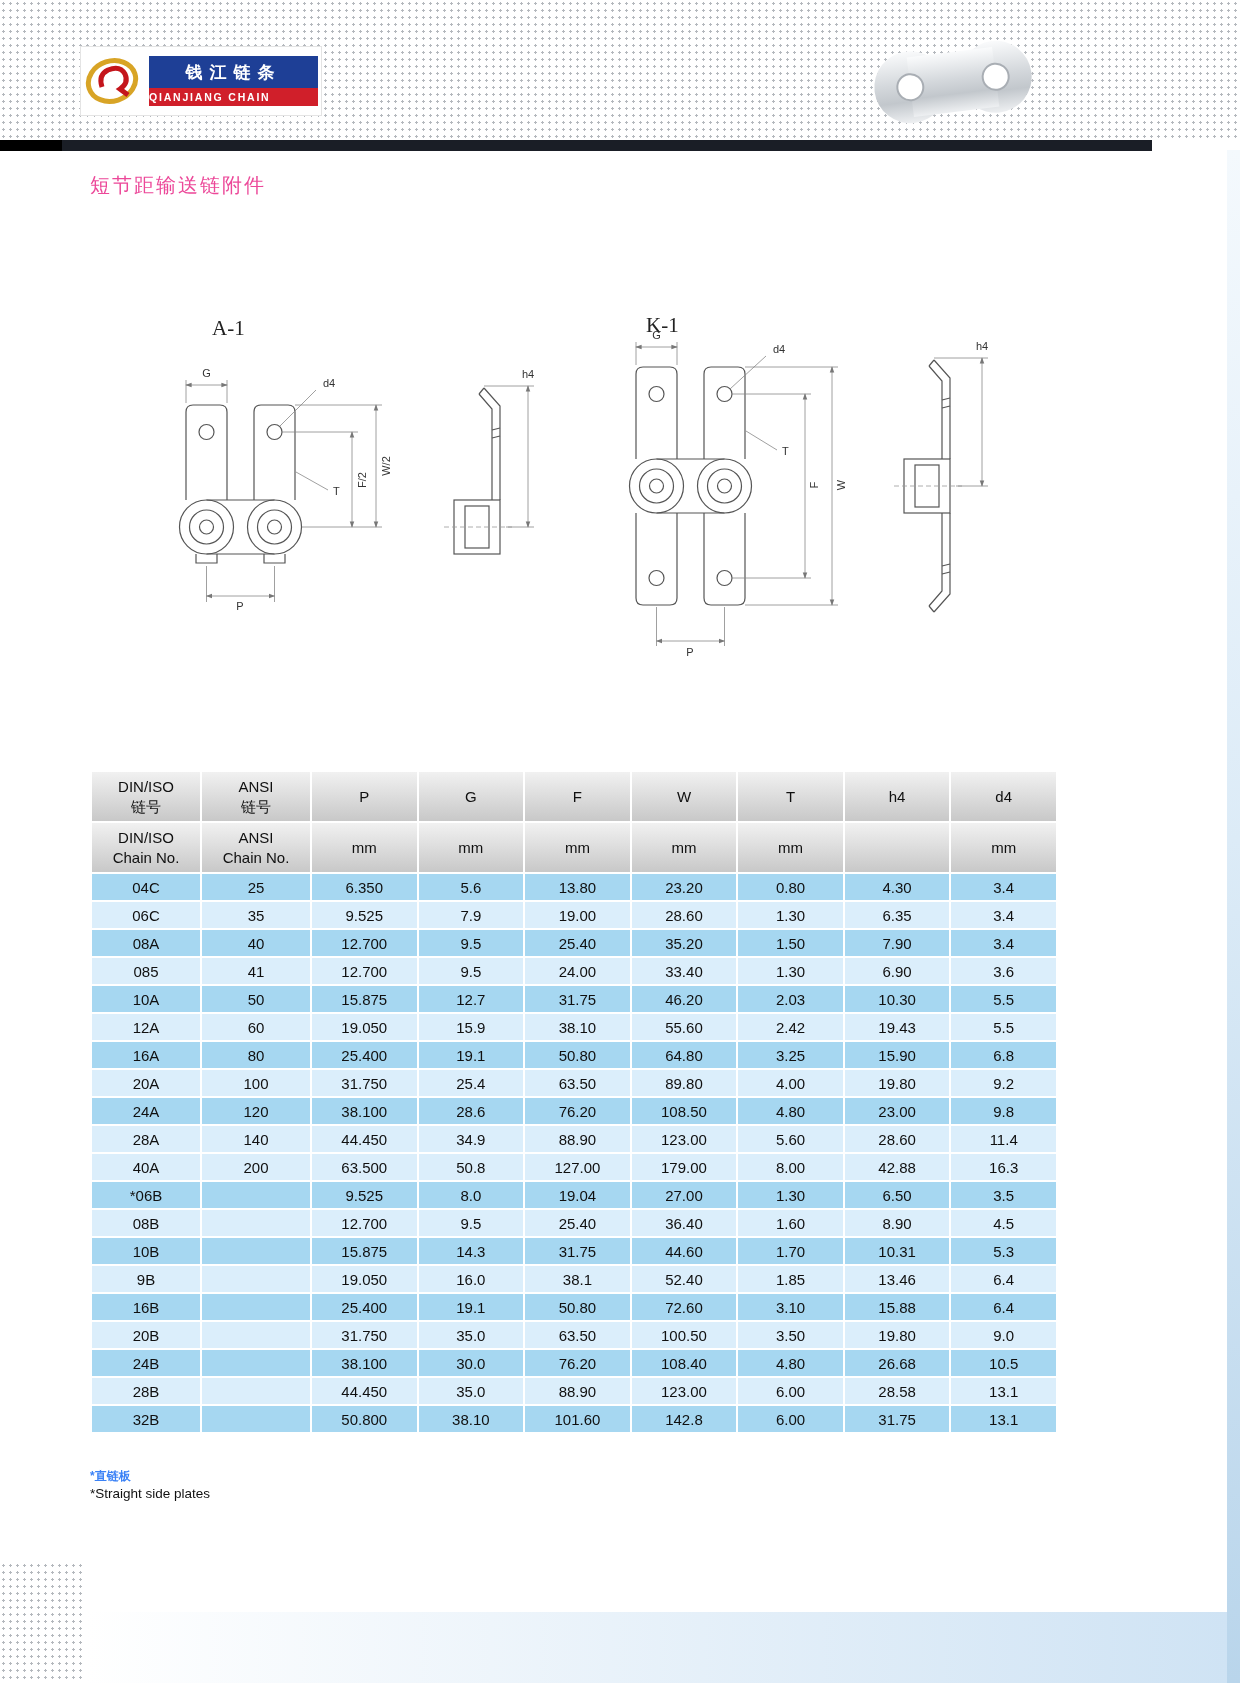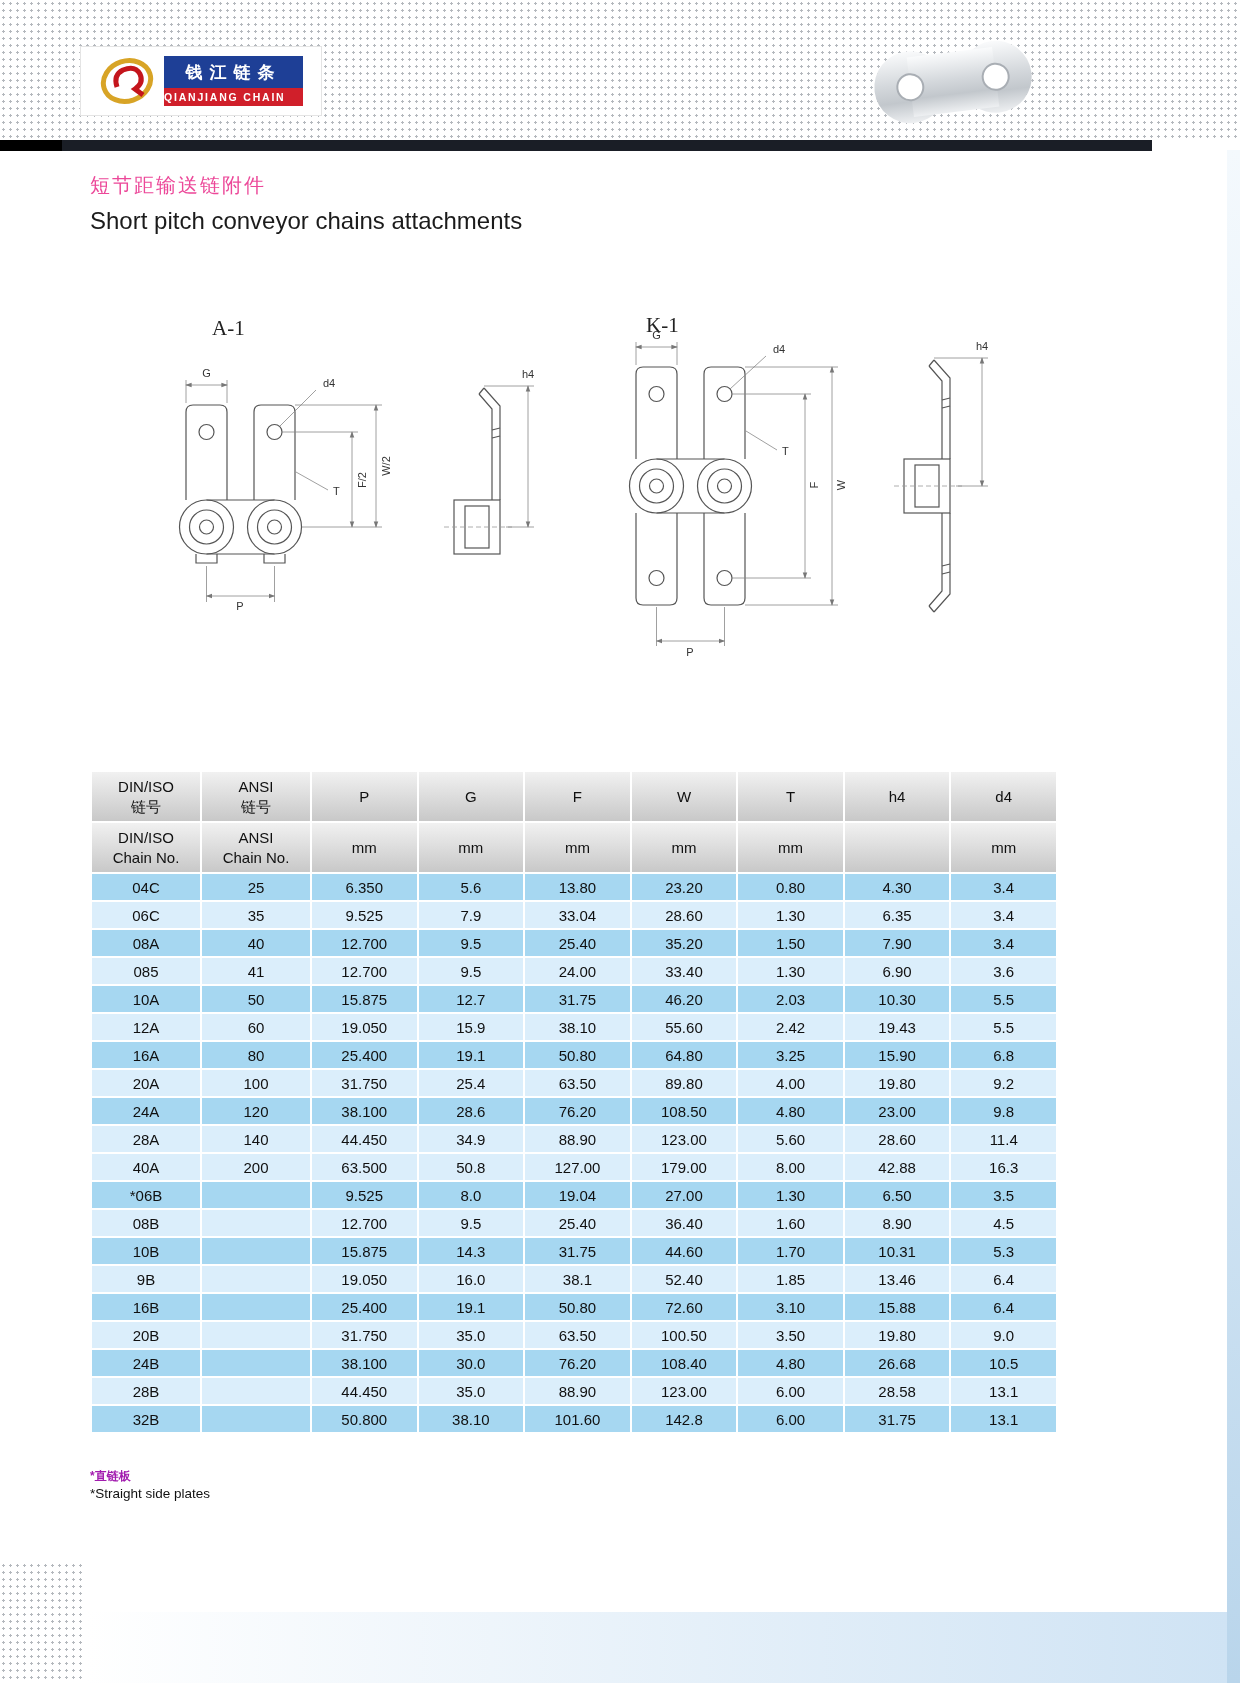--- a/index.html
+++ b/index.html
@@ -5,21 +5,21 @@
   * { margin:0; padding:0; box-sizing:border-box; }
   html,body { background:#ffffff; }
   body { font-family:"Liberation Sans","DejaVu Sans",sans-serif; color:#111; }
   .page { position:relative; width:1240px; height:1683px; margin:0 auto; background:#fff; overflow:hidden; }
 
   .dots { background-image:radial-gradient(#b4b8bd 1.1px, rgba(0,0,0,0) 1.35px); background-size:7px 7px; }
   .dots-top { position:absolute; top:0; left:0; width:100%; height:138px; }
   .dots-bottom { position:absolute; top:1562px; left:0; width:86px; height:121px; }
 
   .logo-box { position:absolute; left:80px; top:46px; width:242px; height:70px; background:#fff;
-              display:flex; align-items:center; gap:9px; padding:5px 18px; border:1px solid #e4e4e4; }
+              display:flex; align-items:center; gap:9px; padding:5px 3px; border:1px solid #e4e4e4; }
   .emblem { width:56px; height:56px; flex:0 0 auto; }
   .logo-text { flex:1; display:flex; flex-direction:column; }
   .logo-cn { background:#1e3f96; color:#fff; font-size:17px; font-weight:bold; letter-spacing:7px;
              text-align:center; padding:5px 0 4px; white-space:nowrap; overflow:hidden; }
   .logo-en { background:#d01f2a; color:#fff; font-size:10.5px; font-weight:bold; letter-spacing:1.8px;
              padding:3px 0; }
 
   .chain-photo { position:absolute; left:858px; top:36px; }
 
   .dark-bar { position:absolute; left:0; top:140px; width:1152px; height:11px; background:#1a1e26; }
@@ -38,21 +38,21 @@
   .table-wrap { position:absolute; left:90px; top:770px; width:968px; }
   table.chain { border-collapse:collapse; table-layout:fixed; width:968px; }
   .chain th, .chain td { border:2px solid #fff; text-align:center; vertical-align:middle;
                          font-size:15px; color:#101010; padding:0; overflow:hidden; }
   .chain thead th { height:51px; background:linear-gradient(#f1f1f1,#c8c8c8); font-weight:400;
                     white-space:pre-line; line-height:1.3; }
   .chain tbody td { height:28px; }
   tr.row-a td { background:#a6d7f1; }
   tr.row-b td { background:#dbeefb; }
 
-  .footnote-cn { position:absolute; left:90px; top:1468px; font-size:12px; font-weight:bold; color:#a21caf; }
+  .footnote-cn { position:absolute; left:90px; top:1468px; font-size:12px; font-weight:bold; color:#3b82f6; }
   .footnote-en { position:absolute; left:90px; top:1486px; font-size:13.5px; color:#111; }
 
   .edge-right { position:absolute; right:0; top:150px; width:13px; height:1533px;
                 background:linear-gradient(to bottom,#f4f9fd 0%,#dcebf7 45%,#b9d5eb 100%); }
   .edge-bottom { position:absolute; left:86px; top:1612px; width:1141px; height:71px;
                  background:linear-gradient(to right, rgba(240,247,253,0), #cfe3f4); }
 </style>
 </head>
 <body>
 
@@ -87,21 +87,20 @@
       <circle cx="52" cy="46" r="13" fill="#fff" stroke="#a9aeb4" stroke-width="2"></circle>
       <circle cx="138" cy="46" r="13" fill="#fff" stroke="#a9aeb4" stroke-width="2"></circle>
     </g>
   </svg>
 
   <div class="dark-bar">
     <span class="bar-left"></span>
   </div>
 
   <h1 class="title-cn">短节距输送链附件</h1>
-  <h2 class="title-en">Short pitch conveyor chains attachments</h2>
 
   <div class="fig-label fig-label-a">A-1</div>
   <div class="fig-label fig-label-k">K-1</div>
 
   <svg class="fig-a" width="440" height="300" viewBox="0 0 440 300">
     <defs>
       <marker id="arwA" markerWidth="8" markerHeight="8" refX="7" refY="4" orient="auto-start-reverse">
         <path d="M0,1.2 L8,4 L0,6.8 Z" fill="#777"></path>
       </marker>
     </defs>
@@ -282,21 +281,21 @@
             <td>23.20</td>
             <td>0.80</td>
             <td>4.30</td>
             <td>3.4</td>
           </tr>
           <tr class="row-b">
             <td>06C</td>
             <td>35</td>
             <td>9.525</td>
             <td>7.9</td>
-            <td>33.04</td>
+            <td>19.00</td>
             <td>28.60</td>
             <td>1.30</td>
             <td>6.35</td>
             <td>3.4</td>
           </tr>
           <tr class="row-a">
             <td>08A</td>
             <td>40</td>
             <td>12.700</td>
             <td>9.5</td>

